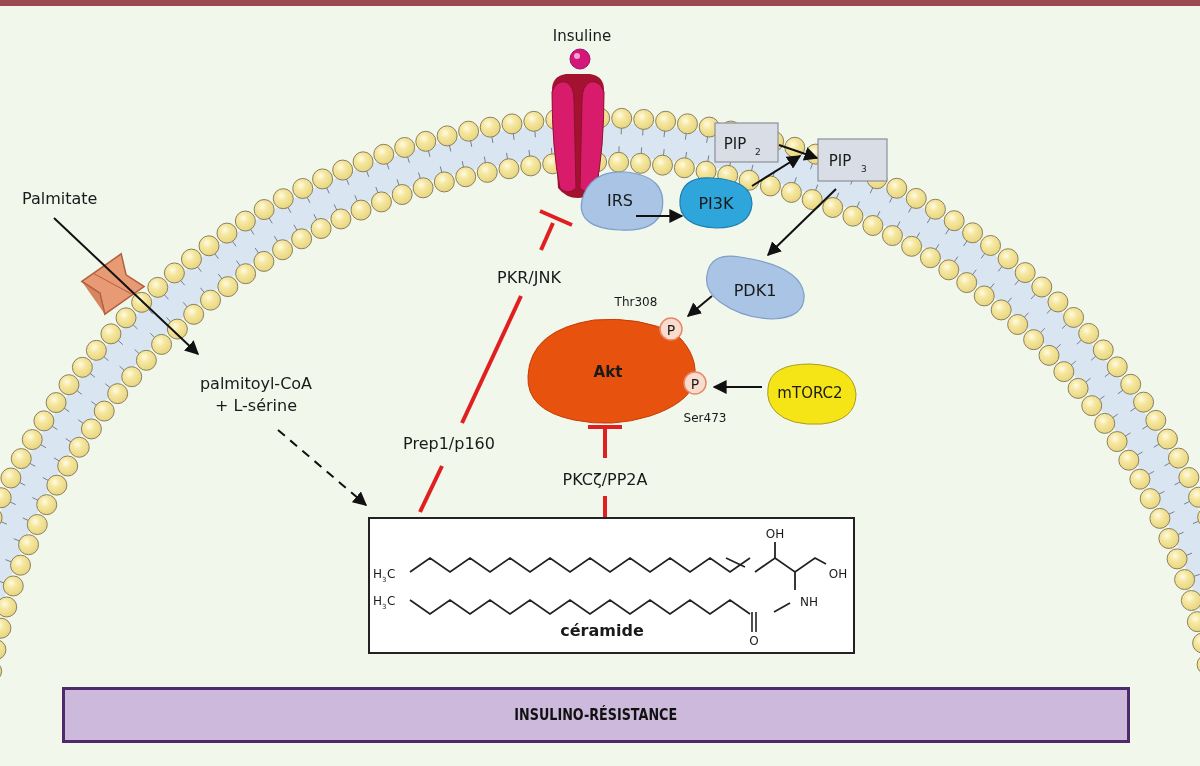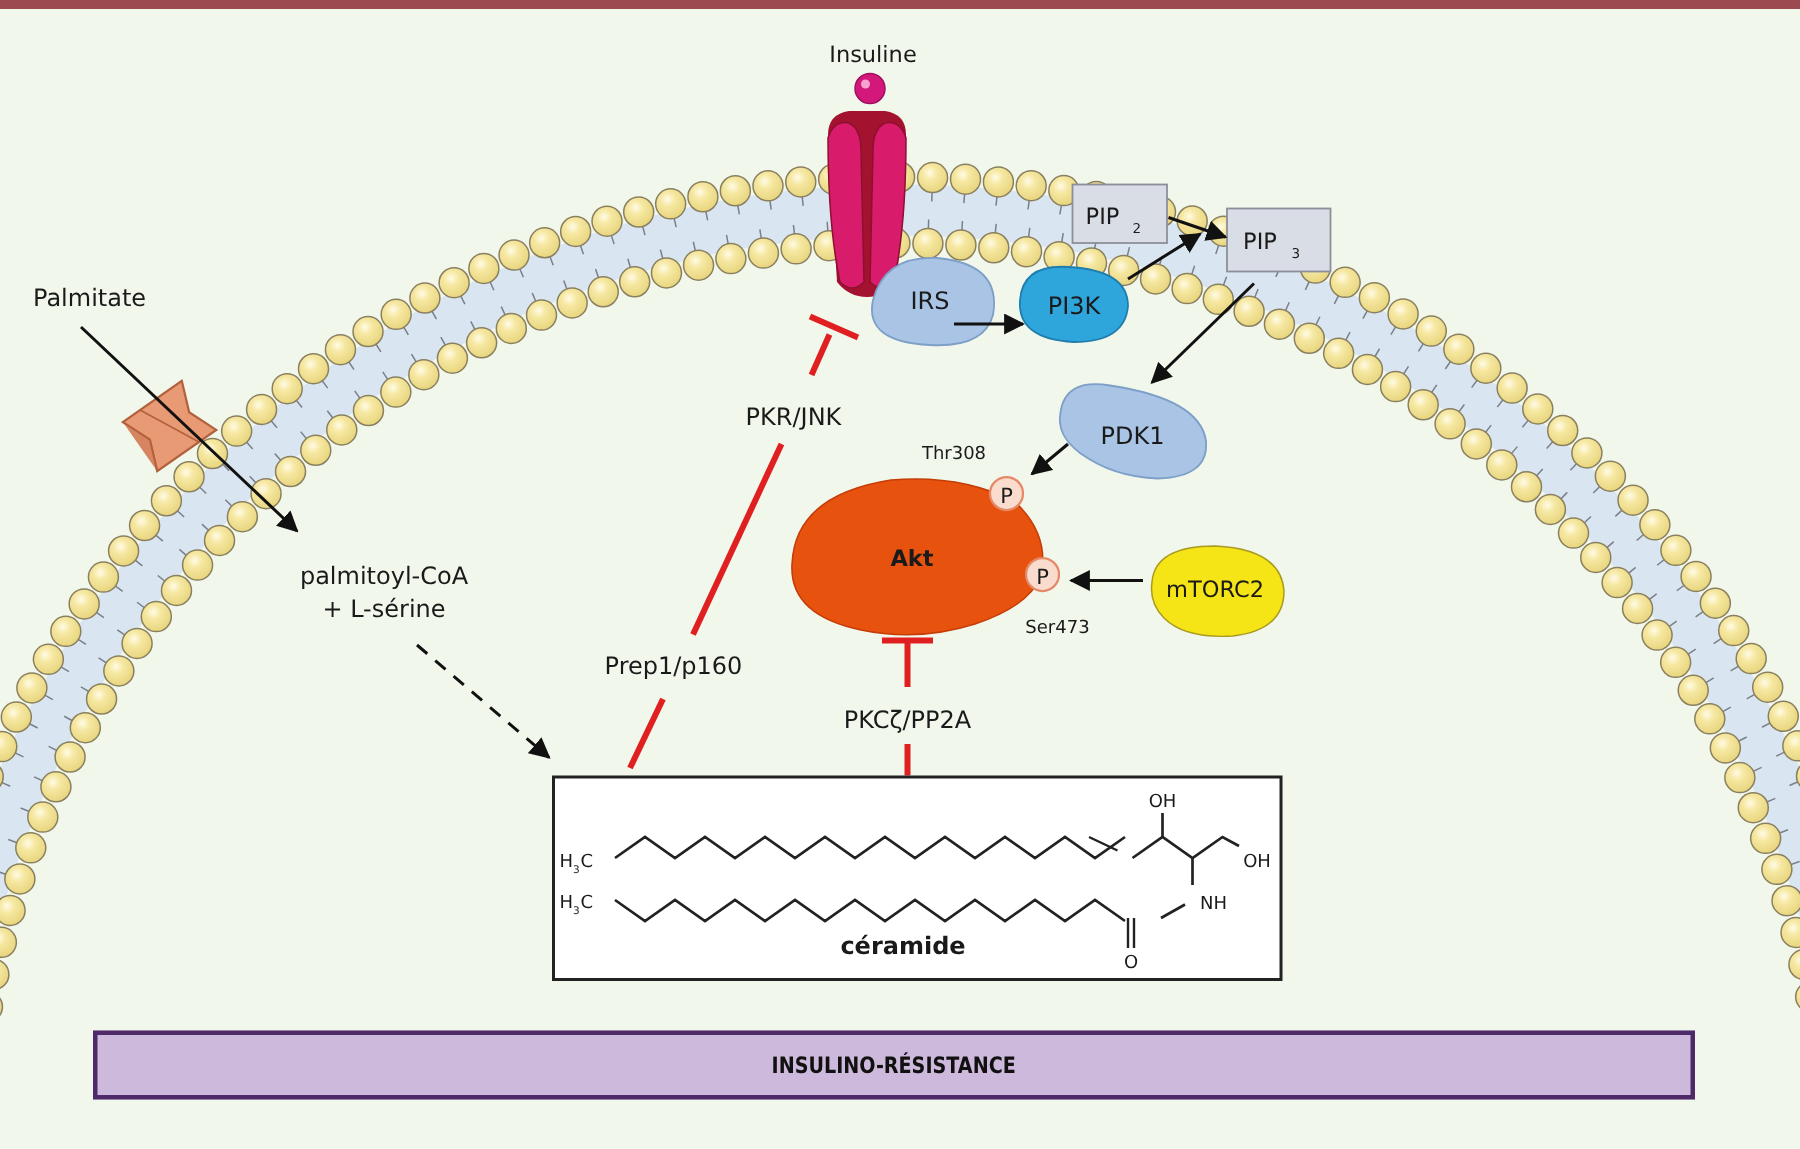--- a/index.html
+++ b/index.html
@@ -1,20 +1,20 @@
 <!DOCTYPE html>
 <html><head>
 <meta charset="utf-8">
 <style>
   html, body { margin: 0; padding: 0; }
   body { width: 1200px; height: 766px; background: #f2f7ec; position: relative; overflow: hidden; font-family: "DejaVu Sans", sans-serif; }
   #top-bar { position: absolute; left: 0; top: 0; width: 1200px; height: 6px; background: #9c4a52; }
   #diagram { position: absolute; left: 0; top: 0; }
   .lbl { font-family: "DejaVu Sans", sans-serif; fill: #1a1a1a; }
-  #banner { position: absolute; left: 62px; top: 687px; width: 1068px; height: 46px; background: #cdb9dc; border: 3px solid #4e2a6a; display: flex; align-items: center; justify-content: center; box-sizing: border-box; }
+  #banner { position: absolute; left: 62px; top: 687px; width: 1068px; height: 56px; background: #cdb9dc; border: 3px solid #4e2a6a; display: flex; align-items: center; justify-content: center; box-sizing: border-box; }
   #banner span { font-family: "DejaVu Sans", sans-serif; font-weight: bold; font-size: 15px; color: #111; letter-spacing: 0; transform: scaleX(0.85); }
 </style>
 </head>
 <body>
 
 <div id="top-bar"></div>
 
 <svg id="diagram" width="1200" height="766" viewBox="0 0 1200 766">
   <defs>
     <marker id="ah" viewBox="0 0 10 10" refX="9" refY="5" markerWidth="7" markerHeight="7" orient="auto-start-reverse">

